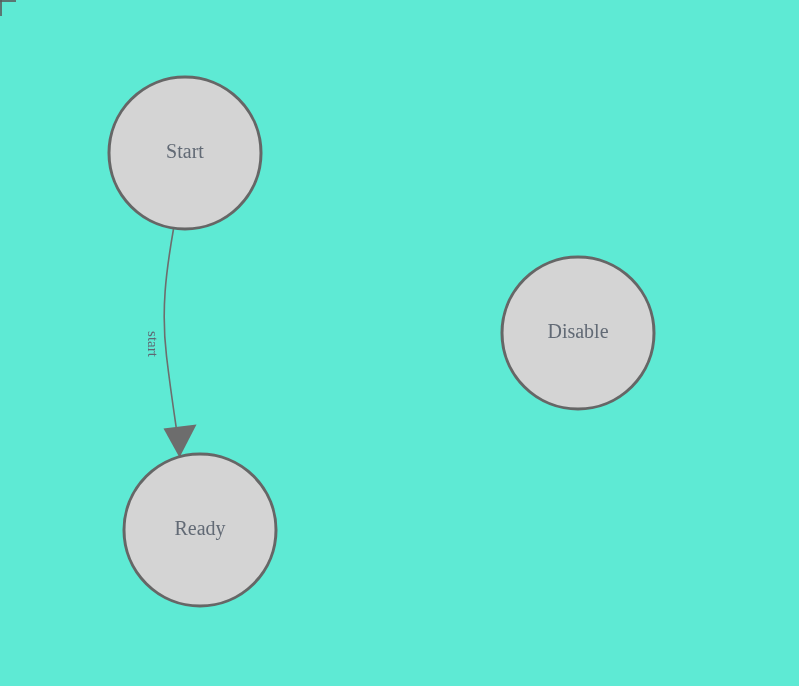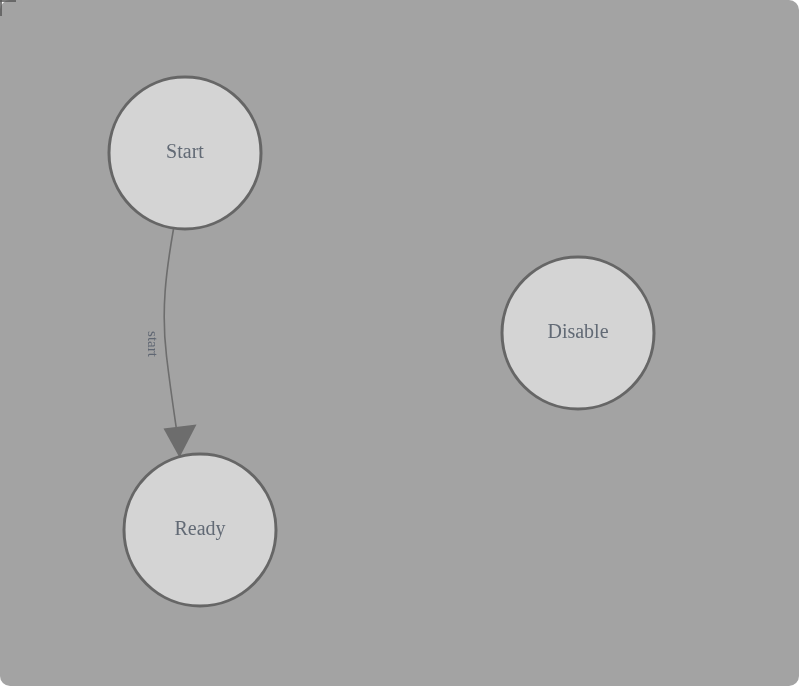--- a/index.html
+++ b/index.html
@@ -63,21 +63,21 @@
   .corner-mark {
     stroke: #5a5a5a;
     stroke-width: 1.6;
     fill: none;
     stroke-linecap: butt;
   }
 </style>
 </head>
 <body>
 
-<div id="canvas" style="background: #a3a3a3; border-radius: 10px;">
+<div id="canvas" style="background: #5eead4;">
 
   <svg id="diagram-svg" viewBox="0 0 799 686">
 
     <g>
       <line class="corner-mark" x1="0" y1="1" x2="16" y2="1" style="stroke: rgb(90, 90, 90);"></line>
       <line class="corner-mark" x1="1" y1="0" x2="1" y2="16" style="stroke: rgb(90, 90, 90);"></line>
     </g>
 
     <g>
       <path id="edge0-path" class="edge-path" d="M 173.5 229 C 166 272 161 310 166.5 356 C 171 394 175.5 422 178.5 443" style="stroke: rgb(109, 109, 109); stroke-width: 1.6;"></path>

